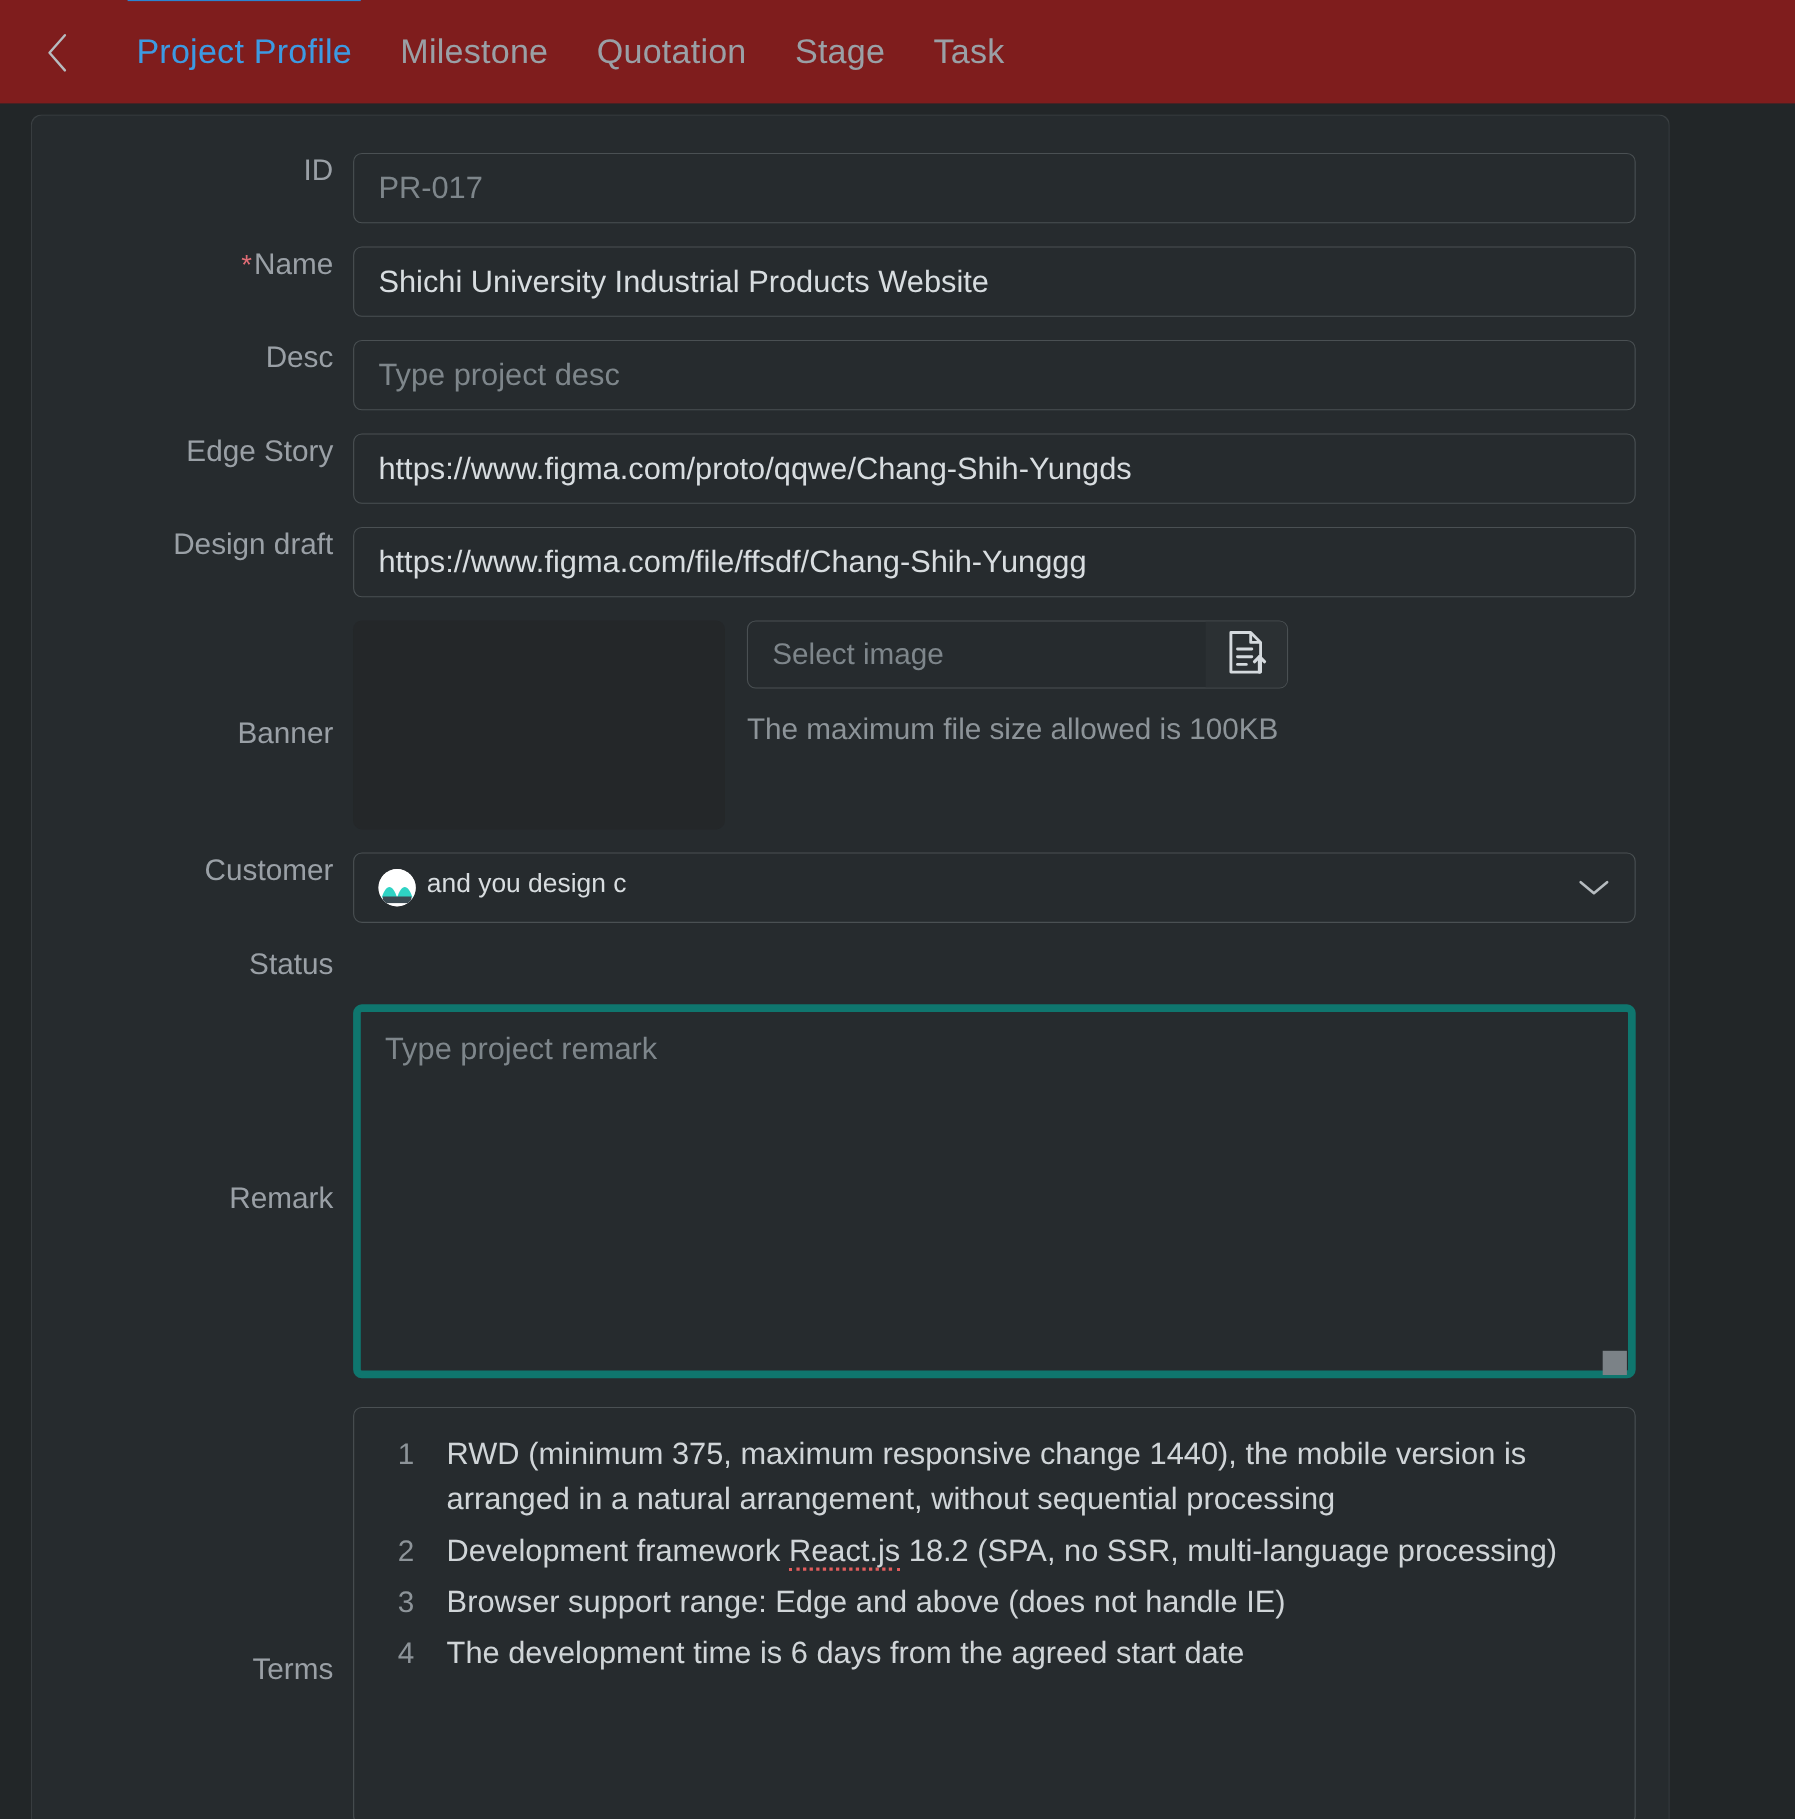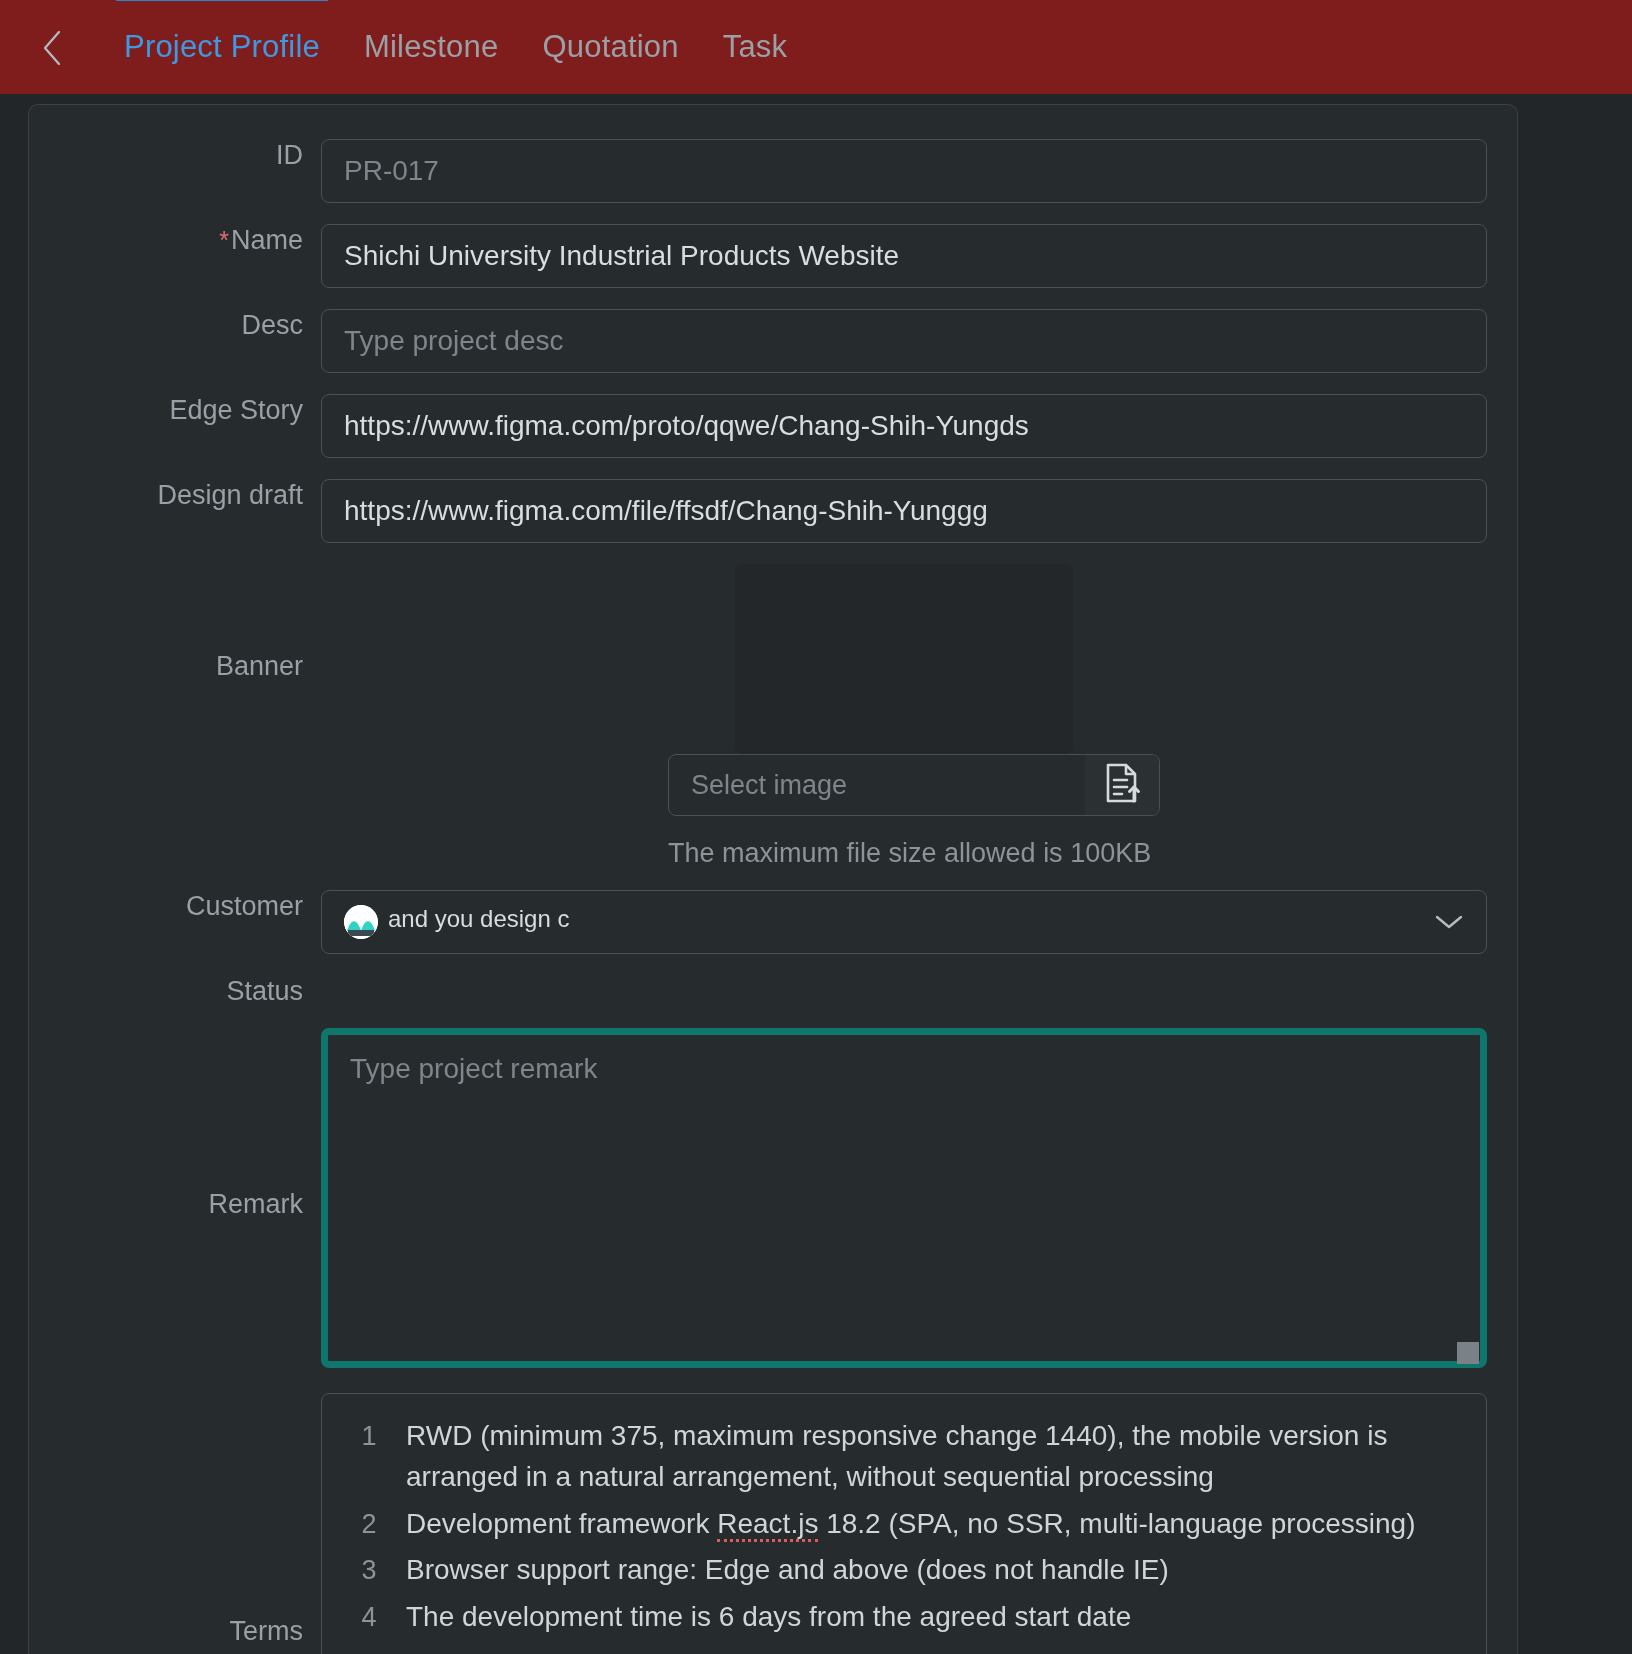--- a/index.html
+++ b/index.html
@@ -96,21 +96,21 @@
     font-size: 28px;
     font-family: "Liberation Sans", sans-serif;
     padding: 0 22px;
     outline: none;
   }
   .input::placeholder { color: #7e868b; }
   .input.disabled { color: #7e868b; }
 
   
   .banner-row .row-label { padding-top: 86px; }
-  .banner-wrap { display: flex; align-items: center; flex-direction: column; }
+  .banner-wrap { display: flex; align-items: flex-start; }
   .banner-preview {
     width: 338px;
     height: 190px;
     background: #242729;
     border-radius: 8px;
     flex: 0 0 auto;
   }
   .banner-right { margin-left: 20px; }
   .file-box {
     width: 492px;
@@ -244,20 +244,21 @@
   <div class="back-arrow">
     <span>
       <svg width="26" height="40" viewBox="0 0 26 40" fill="none">
         <path d="M20 4 L6 20 L20 36" stroke="#b6bcc0" stroke-width="2.2" stroke-linecap="round" stroke-linejoin="round"></path>
       </svg>
     </span>
   </div>
   <div class="tab active"><span>Project Profile</span></div>
   <div class="tab"><span>Milestone</span></div>
   <div class="tab"><span>Quotation</span></div>
+  <div class="tab"><span>Stage</span></div>
   <div class="tab"><span>Task</span></div>
 </div>
 
 <div class="panel">
 
   <div class="row">
     <div class="row-label">ID</div>
     <div class="row-field">
       <input class="input disabled" type="text" readonly="" placeholder="PR-017" style="">
     </div>

